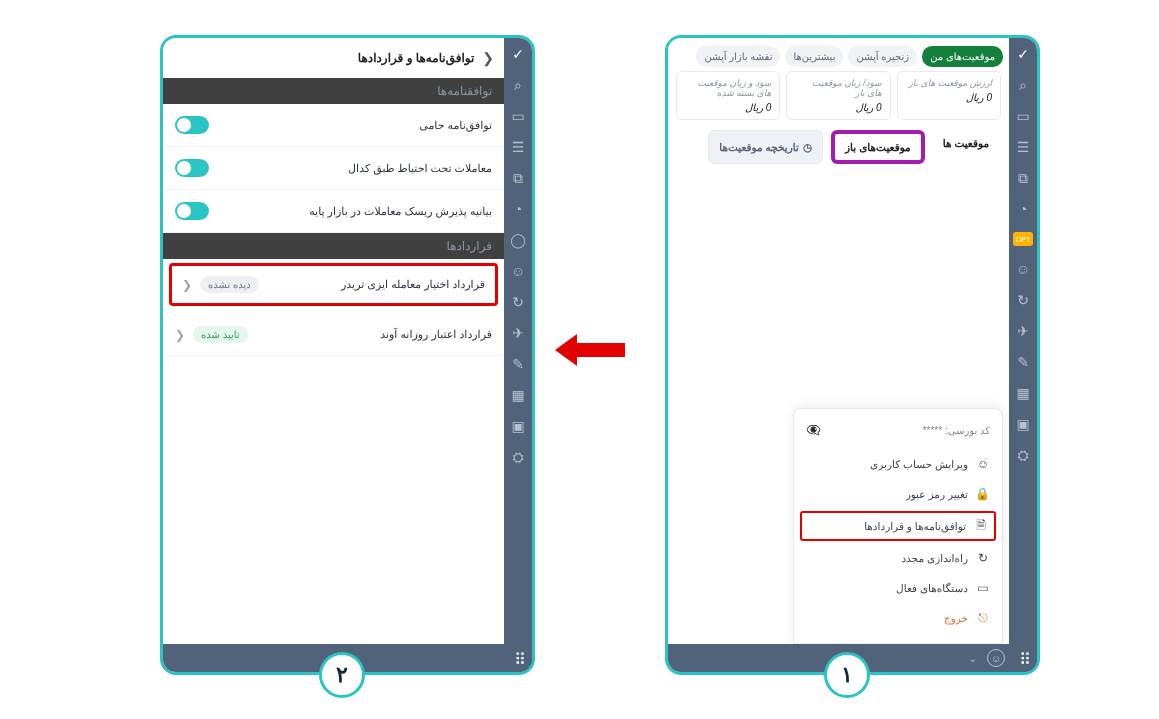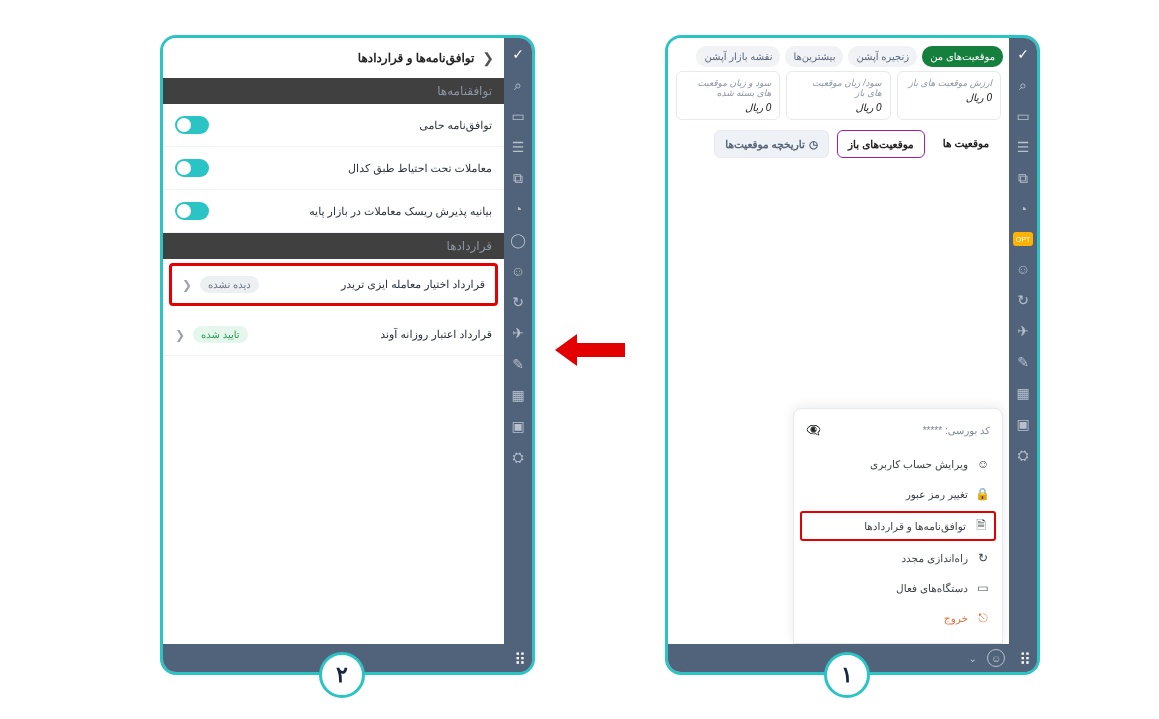--- a/index.html
+++ b/index.html
@@ -59,21 +59,21 @@
 .pill.active { background:#15803d; color:#fff; }
 .perf-title { font-size:11px; color:#222; font-weight:600; padding:4px 10px 8px; }
 .stats { display:flex; gap:6px; padding:0 8px 10px; direction:rtl; }
 .stat {
   flex:1; border:1px solid #e6e9ee; border-radius:6px; padding:6px 8px;
   font-size:9px; color:#8a94a3;font-style:italic;
 }
 .stat .val { margin-top:4px; color:#111; font-size:10px; }
 .pos-tabs { display:flex; gap:8px; padding:0 10px 8px; direction:rtl; font-size:10.5px; }
 .pos-tab { padding:7px 10px; border-radius:6px; color:#222; font-weight:600; }
-.pos-tab.open { border:1px solid #a21caf; }
+.pos-tab.open { border:4px solid #a21caf; }
 .pos-tab.hist { background:#eef1f5; border:1px solid #e6e9ee; color:#59667a; display:flex; align-items:center; gap:4px; }
 
 .profile-menu {
   position:absolute; right:6px; bottom:0; width:210px;
   background:#fff; border:1px solid #e6e9ee; border-radius:8px 8px 0 0;
   box-shadow:0 -2px 12px rgba(0,0,0,.08); padding:10px 0;
 }
 .pm-head { display:flex; justify-content:space-between; align-items:center; padding:4px 12px 12px; font-size:10px; color:#7d8796; }
 .pm-head .masked { letter-spacing:1px; }
 .pm-item { display:flex; align-items:center; gap:8px; padding:8px 12px; font-size:10.5px; color:#3a3f47; cursor:pointer; }

